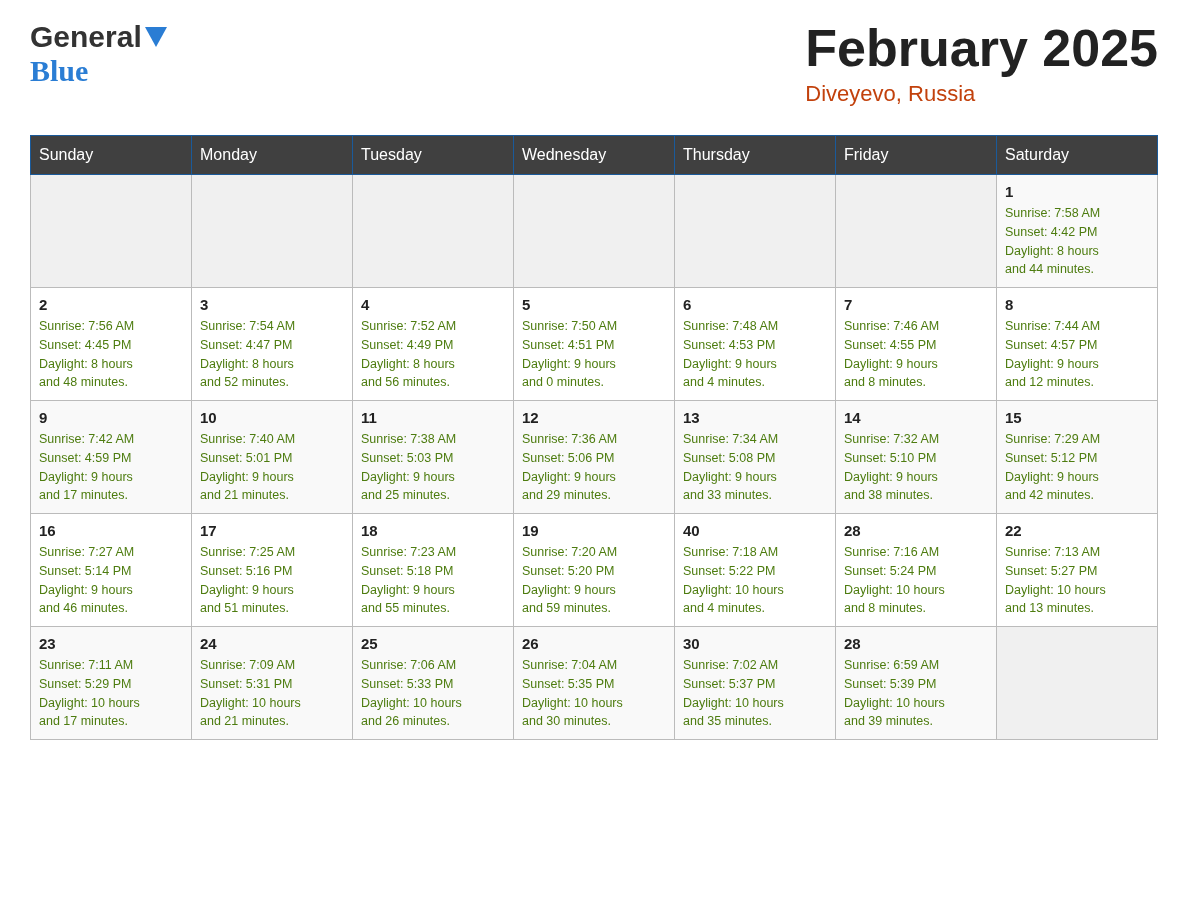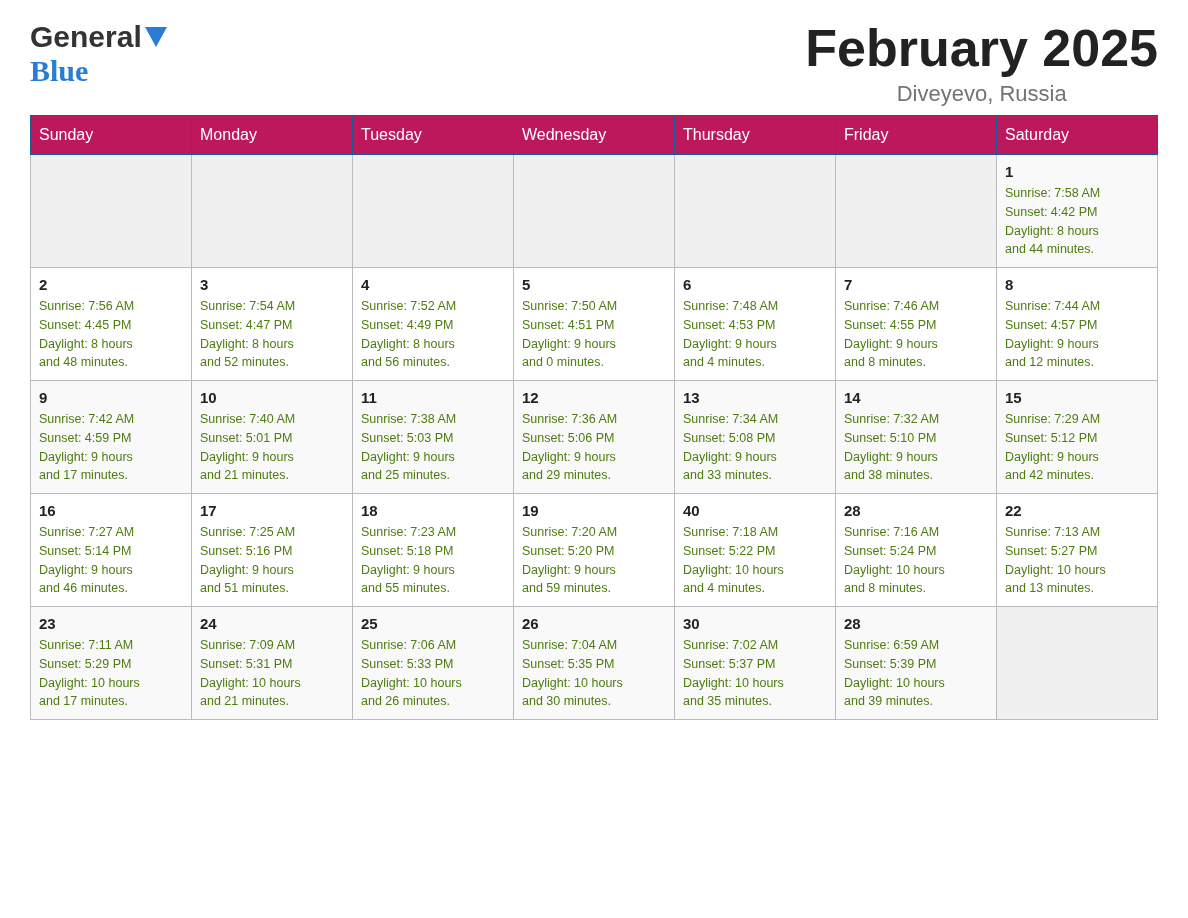--- a/index.html
+++ b/index.html
@@ -7,48 +7,48 @@
       font-family: Arial, sans-serif;
       background: #fff;
       width: 1188px;
       min-height: 918px;
       padding: 20px 30px;
     }
     .header {
       display: flex;
       justify-content: space-between;
       align-items: flex-start;
-      margin-bottom: 8px;
+      margin-bottom: 28px;
     }
     .logo {
       display: flex;
       flex-direction: column;
       align-items: flex-start;
     }
     .title-section {
-      text-align: center;
+      text-align: left;
     }
     .month-title {
       font-size: 52px;
       font-weight: bold;
       color: #222;
       line-height: 1.1;
     }
     .location {
       font-size: 22px;
-      color: #737373;
+      color: #c2410c;
       margin-top: 4px;
     }
     .calendar {
       width: 100%;
       border-collapse: collapse;
       border: 1px solid #999;
     }
     .calendar th {
-      background-color: #be185d;
+      background-color: #404040;
       color: #fff;
       padding: 10px 8px;
       font-size: 16px;
       font-weight: normal;
       text-align: left;
       border: 1px solid #1a5a9a;
     }
     .calendar td {
       vertical-align: top;
       padding: 8px 8px;

